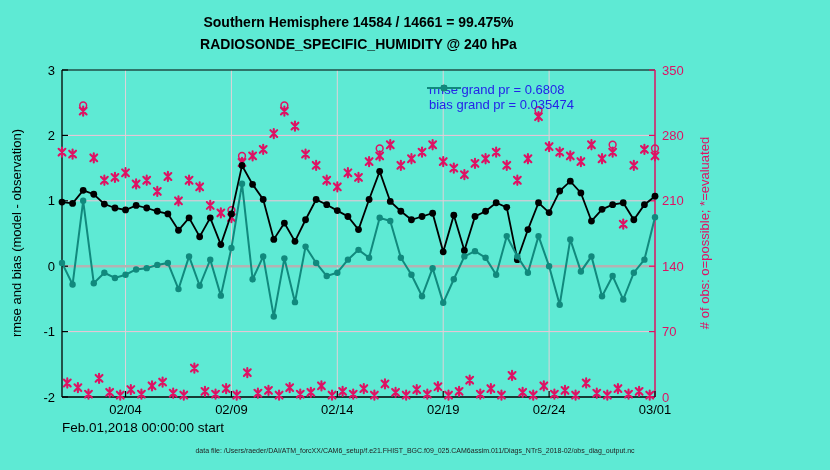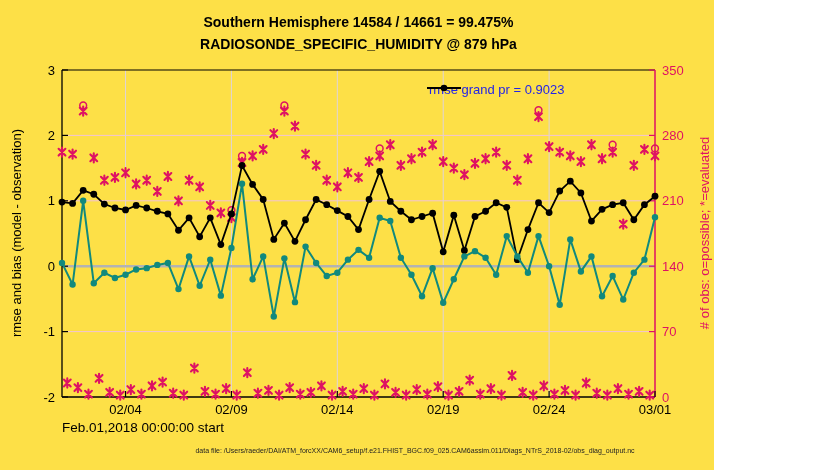--- a/index.html
+++ b/index.html
@@ -1,16 +1,16 @@
 <!DOCTYPE html>
 <html><head>
 <meta charset="utf-8">
 <style>
   html,body{margin:0;padding:0;background:#ffffff;}
-  .page{position:relative;width:714px;height:470px;background:#fde047;overflow:hidden;
+  .page{position:relative;width:830px;height:470px;background:#5eead4;overflow:hidden;
         font-family:"Liberation Sans",sans-serif;}
   .title-line{position:absolute;left:62px;width:593px;text-align:center;
         font-weight:bold;font-size:14px;color:#000;white-space:nowrap;}
   #title1{top:14px;}
   #title2{top:36px;}
   .ylabel{position:absolute;white-space:nowrap;font-size:13px;}
   #ylab-left{left:16px;top:233px;transform:translate(-50%,-50%) rotate(-90deg);color:#000;}
   #ylab-right{left:704px;top:233px;transform:translate(-50%,-50%) rotate(-90deg);}
   #xlabel{position:absolute;left:62px;width:593px;top:420px;text-align:left;
         font-size:13.5px;color:#000;}
@@ -19,21 +19,21 @@
   .legend-label{font-size:13px;margin-left:3px;white-space:nowrap;}
   #footer{position:absolute;left:0;top:447px;width:830px;text-align:center;
         font-size:7px;color:#222;letter-spacing:0px;}
   svg{position:absolute;left:0;top:0;}
 </style>
 </head>
 <body>
 
 <div class="page">
   <div id="title1" class="title-line">Southern Hemisphere 14584 / 14661 = 99.475%</div>
-  <div id="title2" class="title-line">RADIOSONDE_SPECIFIC_HUMIDITY @ 879 hPa</div>
+  <div id="title2" class="title-line">RADIOSONDE_SPECIFIC_HUMIDITY @ 240 hPa</div>
 
   <div id="ylab-left" class="ylabel">rmse and bias (model - observation)</div>
   <div id="ylab-right" class="ylabel" style="color: rgb(222, 18, 99);"># of obs: o=possible; *=evaluated</div>
 
   <svg id="chart" width="830" height="470">
       <line x1="62" y1="135.4" x2="655" y2="135.4" stroke="#F2C4D6" stroke-width="1"></line>
       <line x1="62" y1="200.8" x2="655" y2="200.8" stroke="#F2C4D6" stroke-width="1"></line>
       <line x1="62" y1="266.2" x2="655" y2="266.2" stroke="#F2C4D6" stroke-width="1"></line>
       <line x1="62" y1="331.6" x2="655" y2="331.6" stroke="#F2C4D6" stroke-width="1"></line>
       <line x1="125.53571428571428" y1="70" x2="125.53571428571428" y2="397" stroke="#DFD3D8" stroke-width="1"></line>
@@ -320,19 +320,26 @@
       <circle cx="644.4107142857142" cy="259.65999999999997" r="3.2" fill="#11897D"></circle>
       <circle cx="655" cy="217.15" r="3.2" fill="#11897D"></circle>
     </svg>
 
   <div id="legend">
       <div class="legend-row">
         <svg width="36" height="12">
           <line x1="1" y1="6" x2="35" y2="6" stroke="#000000" stroke-width="2"></line>
           <circle cx="18" cy="6" r="3.3" fill="#000000"></circle>
         </svg>
-        <span class="legend-label" style="color: rgb(35, 35, 232);">rmse grand pr = 0.9023</span>
+        <span class="legend-label" style="color: rgb(35, 35, 232);">rmse grand pr = 0.6808</span>
+      </div>
+      <div class="legend-row">
+        <svg width="36" height="12">
+          <line x1="1" y1="6" x2="35" y2="6" stroke="#11897D" stroke-width="2"></line>
+          <circle cx="18" cy="6" r="3.3" fill="#11897D"></circle>
+        </svg>
+        <span class="legend-label" style="color: rgb(35, 35, 232);">bias grand pr = 0.035474</span>
       </div>
     </div>
 
   <div id="xlabel">Feb.01,2018 00:00:00 start</div>
   <div id="footer">data file: /Users/raeder/DAI/ATM_forcXX/CAM6_setup/f.e21.FHIST_BGC.f09_025.CAM6assim.011/Diags_NTrS_2018-02/obs_diag_output.nc</div>
 </div>
 
 </body></html>

